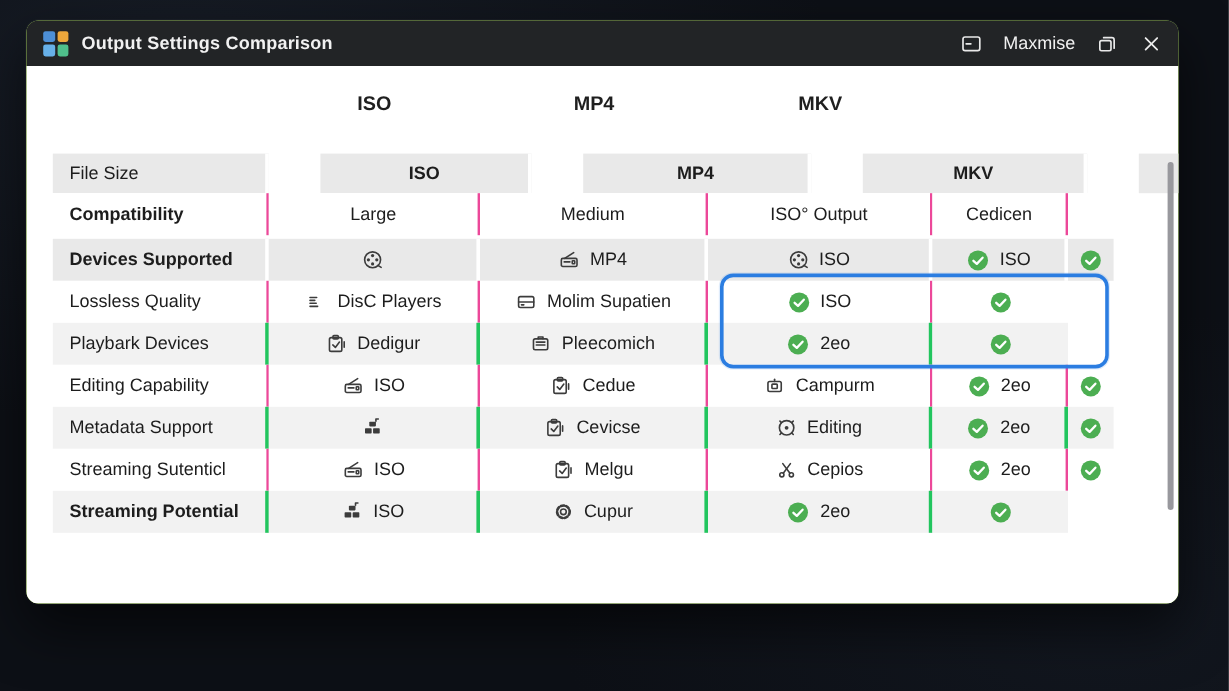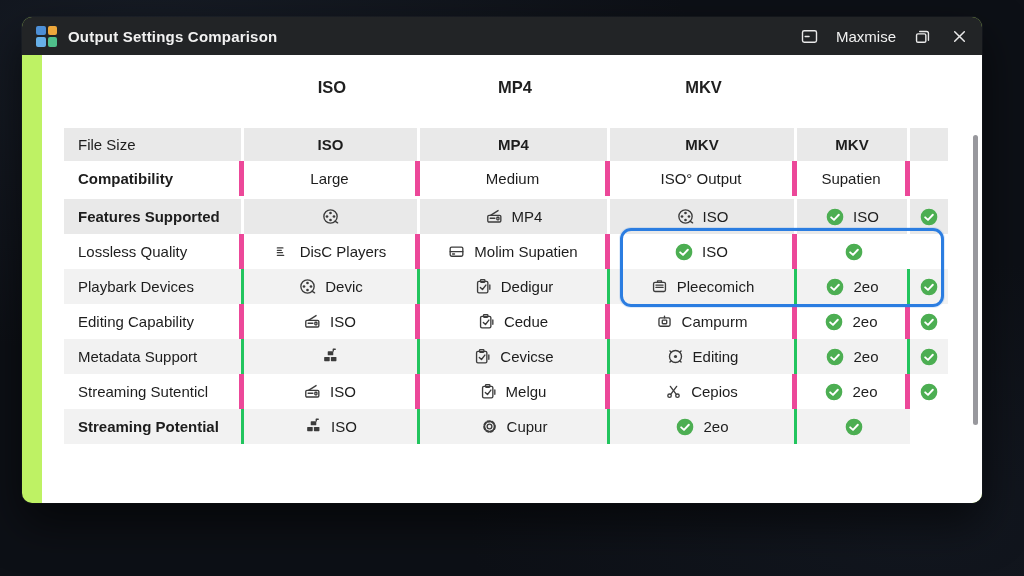--- a/index.html
+++ b/index.html
@@ -22,35 +22,35 @@
     padding:0 12px 0 12px;color:#f1f1f1;
   }
   .titlebar .logo{width:21px;height:21px;display:grid;grid-template-columns:1fr 1fr;grid-template-rows:1fr 1fr;gap:2px;margin:0 11px 0 2px;}
   .logo i{border-radius:2px;display:block;}
   .title{font-size:15px;font-weight:700;letter-spacing:.2px;}
   .tb-right{margin-left:auto;display:flex;align-items:center;gap:16px;}
   .tb-btn{display:flex;align-items:center;justify-content:center;cursor:default;color:#e9e9e9;}
   .tb-label{font-size:15px;color:#f0f0f0;}
   .tb-btn svg{display:block;}
 
-  .content{position:relative;height:448px;background:#fff;margin-left:20px;}
+  .content{position:relative;height:448px;background:#fff;}
   .hdr-row{
     position:absolute;left:22px;top:19px;width:884px;
     display:grid;grid-template-columns:180px 176px 190px 187px 113px 38px;
   }
   .hdr-cell{display:flex;align-items:center;justify-content:center;font-size:16.5px;font-weight:700;color:#1f1f1f;height:26px;}
 
   .table{position:absolute;left:22px;top:73px;width:884px;}
   .trow{display:grid;grid-template-columns:180px 176px 190px 187px 113px 38px;height:35px;}
-  .trow.first{height:33px;}
+  .trow.first{height:33px;gap:43px;}
   .trow.gap{margin-top:3px;}
   .cell{display:flex;align-items:center;justify-content:center;gap:8px;font-size:15px;color:#1d1d1d;box-sizing:border-box;overflow:hidden;white-space:nowrap;}
   .trow.dark  .cell{background:#e9e9e9;border-right:3px solid #fff;}
   .trow.light .cell{background:#f2f2f2;border-right:3px solid #22c55e;}
-  .trow.white .cell{background:#fff;border-right:5px solid #ec4899;}
+  .trow.white .cell{background:#fff;border-right:2px solid #ec4899;}
   .trow .cell:last-child{border-right:none;}
   .cell.label{justify-content:flex-start;padding-left:14px;}
   .b{font-weight:700;}
   .ic{display:flex;align-items:center;}
   .ic.g{color:#3c3c3c;}
   .ic svg{display:block;}
   .ic svg *{stroke:currentColor;stroke-width:1.7;fill:none;stroke-linecap:round;stroke-linejoin:round;}
   .ic svg .f{fill:currentColor;stroke:none;}
   .ic svg .gear-ring{stroke-width:2.8;}
   .ic.chk svg circle{fill:#4cae52;stroke:none;}
@@ -134,26 +134,26 @@
           <div class="cell val">
             <span>Large</span>
           </div>
           <div class="cell val">
             <span>Medium</span>
           </div>
           <div class="cell val">
             <span>ISO° Output</span>
           </div>
           <div class="cell val">
-            <span>Supatien</span>
+            <span>Cedicen</span>
           </div>
           <div class="cell val"></div>
         </div>
         <div class="trow dark gap">
-          <div class="cell label b">Features Supported</div>
+          <div class="cell label b">Devices Supported</div>
           <div class="cell val">
             <span class="ic g">
               <svg width="19" height="19" viewBox="0 0 24 24">
                 <circle cx="12" cy="12" r="8.4"></circle>
                 <circle class="f" cx="12" cy="7.6" r="1.7"></circle>
                 <circle class="f" cx="7.6" cy="12" r="1.7"></circle>
                 <circle class="f" cx="16.4" cy="12" r="1.7"></circle>
                 <circle class="f" cx="12" cy="16.4" r="1.7"></circle>
                 <path d="M17.6 17.9 L21 20"></path>
               </svg>
@@ -240,33 +240,20 @@
                 <path d="M7.4 12.4 L10.8 15.5 L16.6 9.3"></path>
               </svg>
             </span>
           </div>
         </div>
         <div class="trow light">
           <div class="cell label">Playbark Devices</div>
           <div class="cell val">
             <span class="ic g">
               <svg width="19" height="19" viewBox="0 0 24 24">
-                <circle cx="12" cy="12" r="8.4"></circle>
-                <circle class="f" cx="12" cy="7.6" r="1.7"></circle>
-                <circle class="f" cx="7.6" cy="12" r="1.7"></circle>
-                <circle class="f" cx="16.4" cy="12" r="1.7"></circle>
-                <circle class="f" cx="12" cy="16.4" r="1.7"></circle>
-                <path d="M17.6 17.9 L21 20"></path>
-              </svg>
-            </span>
-            <span>Devic</span>
-          </div>
-          <div class="cell val">
-            <span class="ic g">
-              <svg width="19" height="19" viewBox="0 0 24 24">
                 <rect x="4.5" y="5.5" width="13" height="14.5" rx="1.8"></rect>
                 <rect x="8.2" y="3.4" width="5.6" height="3.4" rx="1"></rect>
                 <path d="M8 13.2 L10.7 15.8 L15 10.2"></path>
                 <path d="M20 10 V15.5"></path>
               </svg>
             </span>
             <span>Dedigur</span>
           </div>
           <div class="cell val">
             <span class="ic g">

